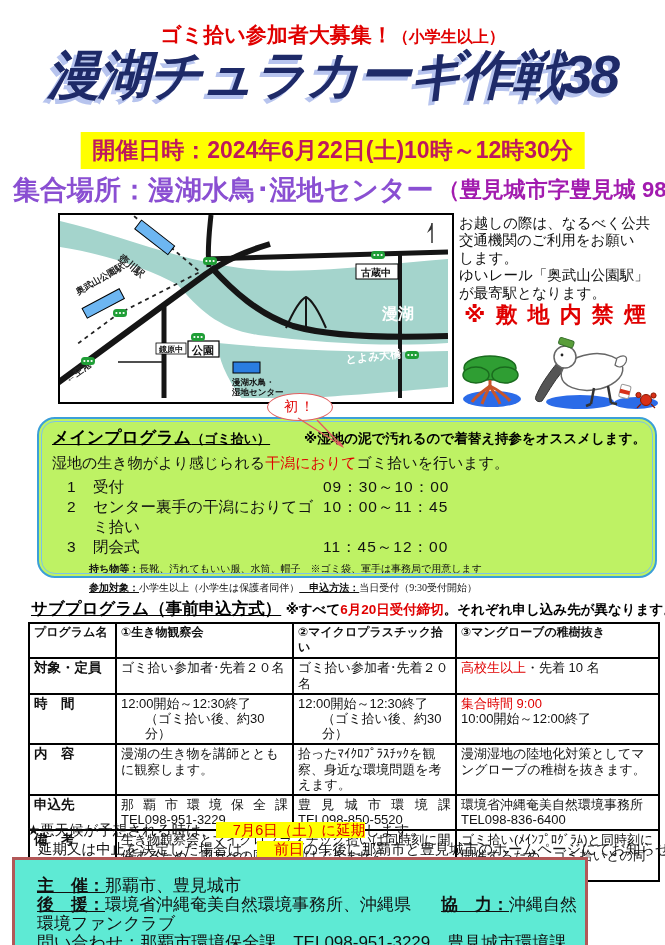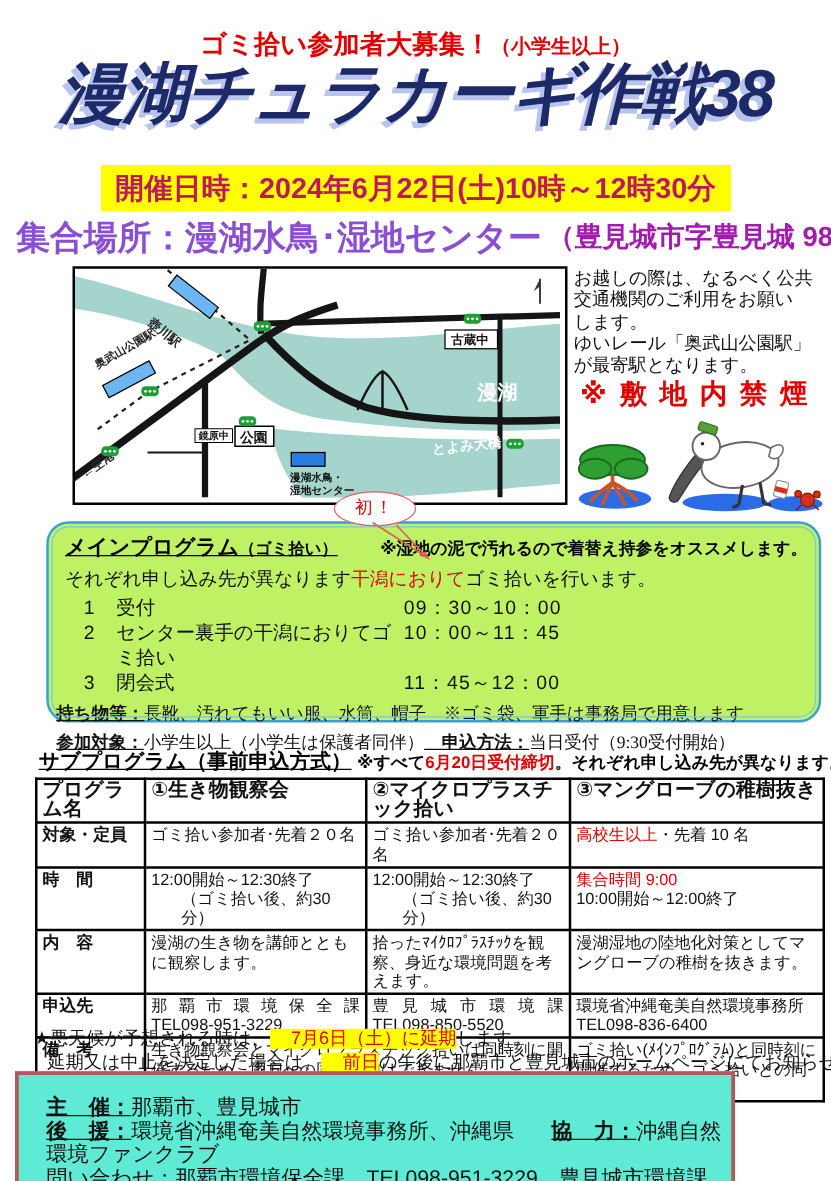--- a/index.html
+++ b/index.html
@@ -47,32 +47,32 @@
   .mp-title-row{margin:7px 0 0 13px;white-space:nowrap;}
   .mp-title{font-size:17px;font-weight:bold;text-decoration:underline;color:#000;}
   .mp-title-note{font-size:13px;font-weight:bold;text-decoration:underline;}
   .mp-caution{font-size:13.5px;font-weight:bold;margin-left:34px;}
   .mp-intro{margin:5px 0 0 13px;font-size:15px;color:#111;}
   .sched{margin:4px 0 0 0;}
   .sched-row{display:flex;font-size:15.5px;color:#111;line-height:20px;}
   .sched-no{margin-left:28px;width:26px;}
   .sched-name{width:230px;}
   .sched-time{letter-spacing:1px;}
-  .mp-line{margin:5px 0 0 6px;font-size:14px;white-space:nowrap;color:#111;}
+  .mp-line{margin:5px 0 0 6px;font-size:10px;white-space:nowrap;color:#111;padding-left:44px;}
   .mp-label{font-weight:bold;text-decoration:underline;}
 
   .sub-title-line{left:31px;top:598px;white-space:nowrap;}
   .sub-title{font-size:16.5px;font-weight:bold;text-decoration:underline;color:#000;}
   .sub-note{font-size:13.5px;font-weight:bold;}
 
   table.program{left:28px;top:622px;width:630px;border-collapse:collapse;table-layout:fixed;
     font-size:13px;color:#111;background:#fff;}
   table.program td{border:2px solid #000;padding:1px 4px 2px;vertical-align:top;line-height:15.2px;}
   td.lab{font-weight:bold;font-size:13.5px;}
-  td.hd{font-weight:bold;font-size:16px;}
+  td.hd{font-weight:bold;font-size:12px;}
   .spread{display:block;text-align:justify;text-align-last:justify;}
   .indent{padding-left:24px;}
 
   .postpone-line{left:27px;top:821px;font-size:14.5px;color:#111;white-space:nowrap;}
   .cancel-line{left:38px;top:840px;font-size:14.5px;color:#111;white-space:nowrap;}
 
   .org-box{left:12px;top:857px;width:548px;height:76px;border:3px solid var(--org-border);
     background:#5eead4;padding:16px 0 0 22px;font-size:17px;line-height:19px;color:#111;}
   .org-label{font-weight:bold;text-decoration:underline;}
   .org-gap{display:inline-block;width:30px;}
@@ -225,21 +225,21 @@
     <line x1="6" y1="1" x2="50" y2="29" stroke="#e06060" stroke-width="1.4"></line>
     <line x1="25" y1="3" x2="50" y2="29" stroke="#e06060" stroke-width="1.4"></line>
     <path d="M 52,31 L 44,27 L 48,24 Z" fill="#e06060"></path>
   </svg>
 
   <div class="abs main-box">
     <div class="mp-title-row">
       <span class="mp-title">メインプログラム</span><span class="mp-title-note">（ゴミ拾い）</span><span class="mp-caution">※湿地の泥で汚れるので着替え持参をオススメします。</span>
     </div>
     <div class="mp-intro">
-      <span>それぞれ申し込み先が異なります</span><span class="red">干潟におりて</span><span>ゴミ拾いを行います。</span>
+      <span>湿地の生き物がより感じられる</span><span class="red">干潟におりて</span><span>ゴミ拾いを行います。</span>
     </div>
     <div class="sched">
       <div class="sched-row">
         <span class="sched-no">1</span>
         <span class="sched-name">受付</span>
         <span class="sched-time">09：30～10：00</span>
       </div>
       <div class="sched-row">
         <span class="sched-no">2</span>
         <span class="sched-name">センター裏手の干潟におりてゴミ拾い</span>

